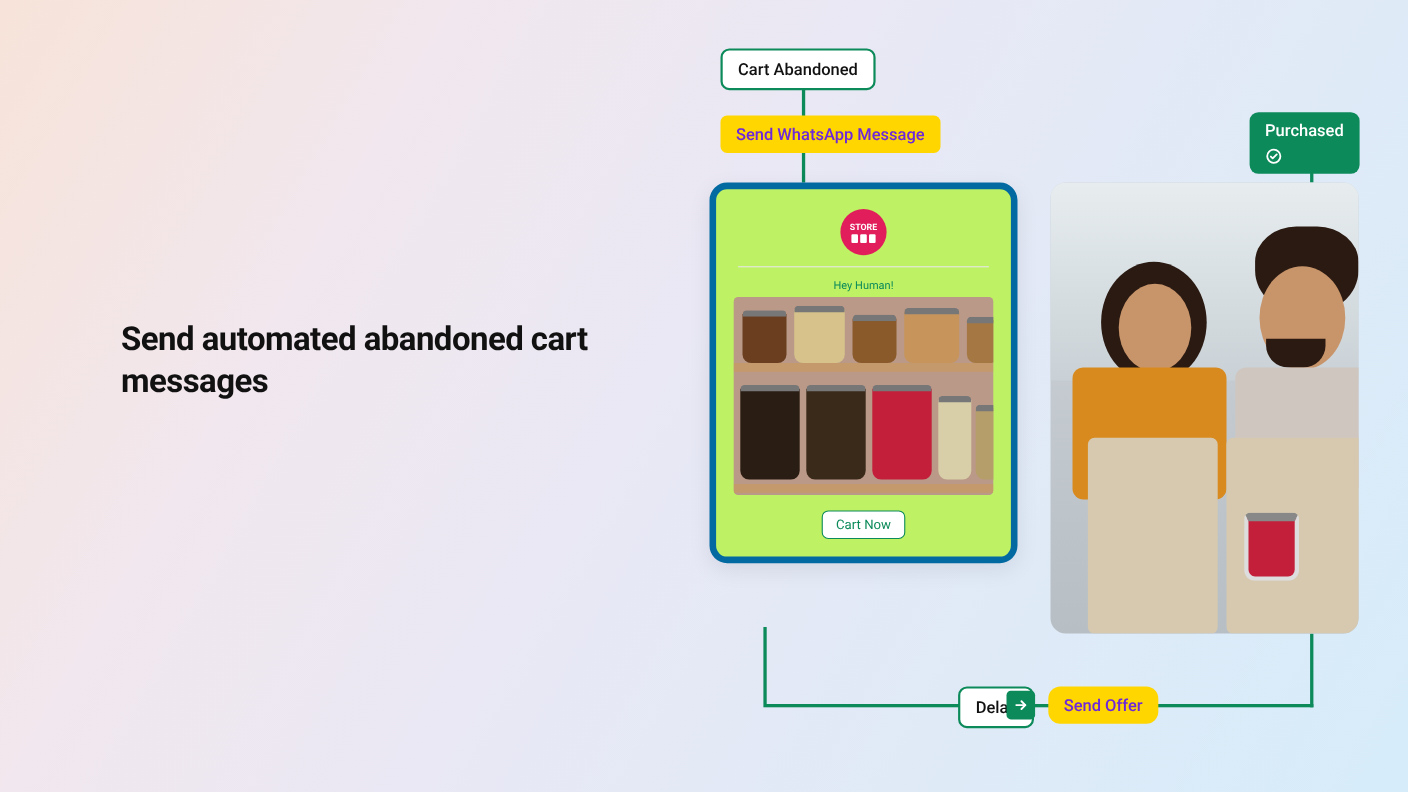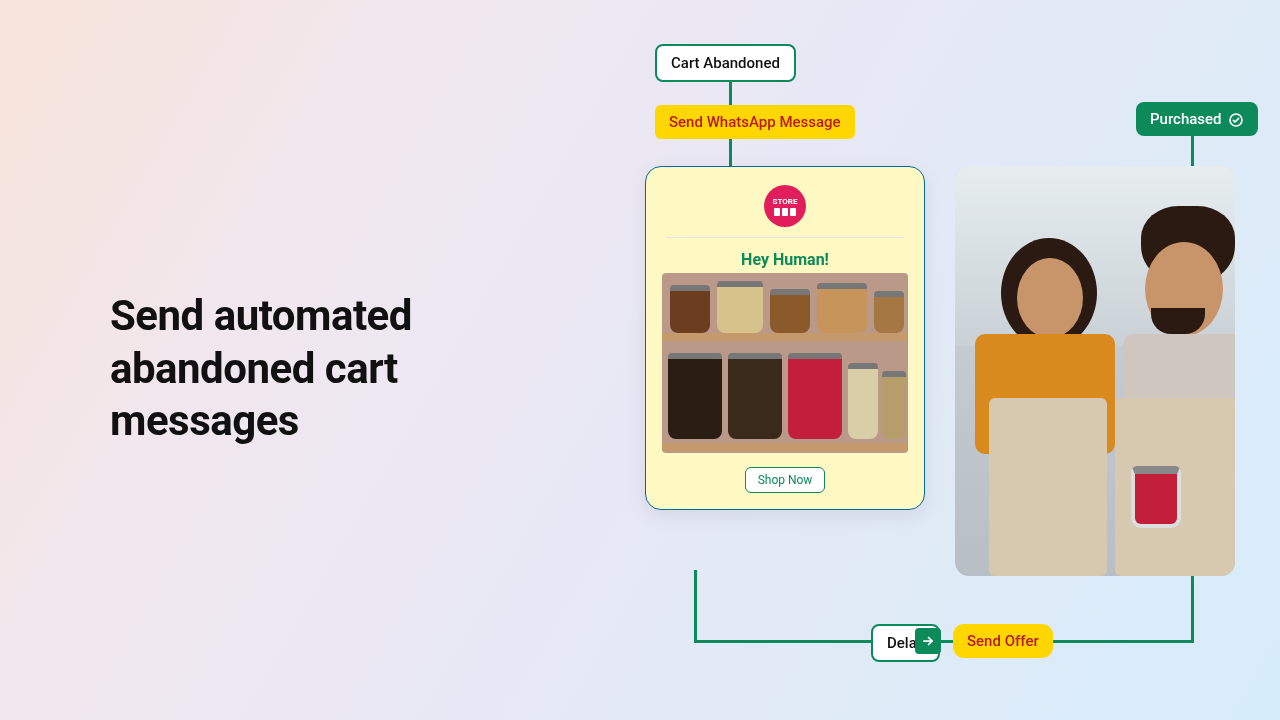--- a/index.html
+++ b/index.html
@@ -6,54 +6,54 @@
   html, body { width: 1280px; height: 720px; overflow: hidden; font-family: -apple-system, BlinkMacSystemFont, "Segoe UI", Roboto, Helvetica, Arial, sans-serif; }
   body {
     background: linear-gradient(120deg, #f7e3d9 0%, #f1e7ee 25%, #e8e8f5 50%, #dfeaf7 75%, #d6ecfa 100%);
     position: relative;
   }
   .hero-text {
     position: absolute;
     left: 110px;
     top: 290px;
     width: 460px;
-    font-size: 42px;
+    font-size: 30px;
     font-weight: 700;
     line-height: 1.25;
     color: #111;
     letter-spacing: -0.5px;
   }
 
   
   .line { position: absolute; background: #0c8a5a; z-index: 1; }
   .v { width: 3px; }
   .h { height: 3px; }
 
   
-  .pill { position: absolute; z-index: 5; padding: 8px 14px; border-radius: 8px; font-size: 15px; font-weight: 500; display: inline-flex; align-items: flex-end; gap: 6px; white-space: nowrap; }
+  .pill { position: absolute; z-index: 5; padding: 8px 14px; border-radius: 8px; font-size: 15px; font-weight: 500; display: inline-flex; align-items: flex-start; gap: 6px; white-space: nowrap; }
   .pill.white { background: #fff; border: 2px solid #0c8a5a; color: #111; }
-  .pill.yellow { background: #ffd600; color: #b91c1c; border-radius: 6px; }
-  .pill.green  { background: #0c8a5a; color: #fff; }
+  .pill.yellow { background: #ffd600; color: #6d28d9; border-radius: 6px; }
+  .pill.green  { background: #0c8a5a; color: #fff; flex-direction: column; }
 
   .arrow-box {
     position: absolute; z-index: 5; width: 26px; height: 26px; background: #0c8a5a; border-radius: 4px;
     display: flex; align-items: center; justify-content: center; color: #fff; font-size: 16px; font-weight: 700;
   }
 
   
   .card {
-    position: absolute; z-index: 4; background: #fef9c3; border-radius: 16px; border: 1px solid #0369a1;
+    position: absolute; z-index: 4; background: #bef264; border-radius: 16px; border: 6px solid #0369a1;
     box-shadow: 0 6px 20px rgba(0,0,0,0.08);
   }
   .msg-card { left: 645px; top: 166px; width: 280px; padding: 18px 16px 16px; text-align: center; }
   .logo-badge { width: 42px; height: 42px; background: #e11d5b; border-radius: 50%; margin: 0 auto 10px; display:flex; align-items:center; justify-content:center; color:#fff; font-size:8px; font-weight:700; flex-direction:column; }
   .logo-badge .mini { display:flex; gap:2px; margin-top:2px; }
   .logo-badge .mini span { width:6px; height:8px; background:#fff; border-radius:1px; display:block; }
   .divider { height:1px; background:#e6e6e6; margin: 0 4px 12px; }
-  .greet { color:#0c8a5a; font-size:16px; font-weight:700; margin-bottom:4px; }
+  .greet { color:#0c8a5a; font-size:10px; font-weight:400; margin-bottom:4px; }
   .subject { font-size:17px; font-weight:700; color:#111; margin-bottom:10px; }
   .product-img { width:100%; height:180px; border-radius:4px; background:#b98; overflow:hidden; position:relative; }
   .shelf { position:absolute; left:0; right:0; background:#c49a6c; height:8px; }
   .jar { position:absolute; border-radius:4px 4px 8px 8px; border-top:6px solid #777; }
   .shop-btn { display:inline-block; margin-top:14px; padding:5px 12px; font-size:12px; color:#0c8a5a; border:1.5px solid #0c8a5a; border-radius:6px; background:#fff; }
 
   
   .photo-card { position:absolute; z-index:4; left: 955px; top: 166px; width: 280px; height: 410px; border-radius: 14px; overflow:hidden; background: linear-gradient(180deg,#cfd5da 0%, #b7bec4 100%); }
   .figure { position:absolute; }
   .apron { background:#d6c9b0; }
@@ -121,21 +121,21 @@
     <div class="jar" style="left:55px; top:8px; width:46px; height:52px; background:#d6c28a;"></div>
     <div class="jar" style="left:108px; top:16px; width:40px; height:44px; background:#8a5a2b;"></div>
     <div class="jar" style="left:155px; top:10px; width:50px; height:50px; background:#c7955c;"></div>
     <div class="jar" style="left:212px; top:18px; width:30px; height:42px; background:#a57843;"></div>
     <div class="jar" style="left:6px;  top:80px; width:54px; height:86px; background:#2a1d14;"></div>
     <div class="jar" style="left:66px; top:80px; width:54px; height:86px; background:#3a2a1a;"></div>
     <div class="jar" style="left:126px; top:80px; width:54px; height:86px; background:#c41f3a;"></div>
     <div class="jar" style="left:186px; top:90px; width:30px; height:76px; background:#d8cfa8;"></div>
     <div class="jar" style="left:220px; top:98px; width:24px; height:68px; background:#b59e6a;"></div>
   </div>
-  <div class="shop-btn">Shop Now</div>
+  <div class="shop-btn">Cart Now</div>
 </div>
 
 <div class="photo-card">
 
   <div style="position:absolute; left:0; top:0; right:0; height:180px; background:linear-gradient(180deg,#e7edef,#c9d1d6);"></div>
 
   <div class="figure hair" style="left:46px; top:72px;  width:96px; height:110px;"></div>
   <div class="figure head" style="left:62px; top:92px;  width:66px; height:80px;"></div>
   <div class="figure shirt" style="left:20px; top:168px; width:140px; height:120px; background:#d88a1f;"></div>
   <div class="figure apron" style="left:34px; top:232px; width:118px; height:178px; border-radius:6px;"></div>

